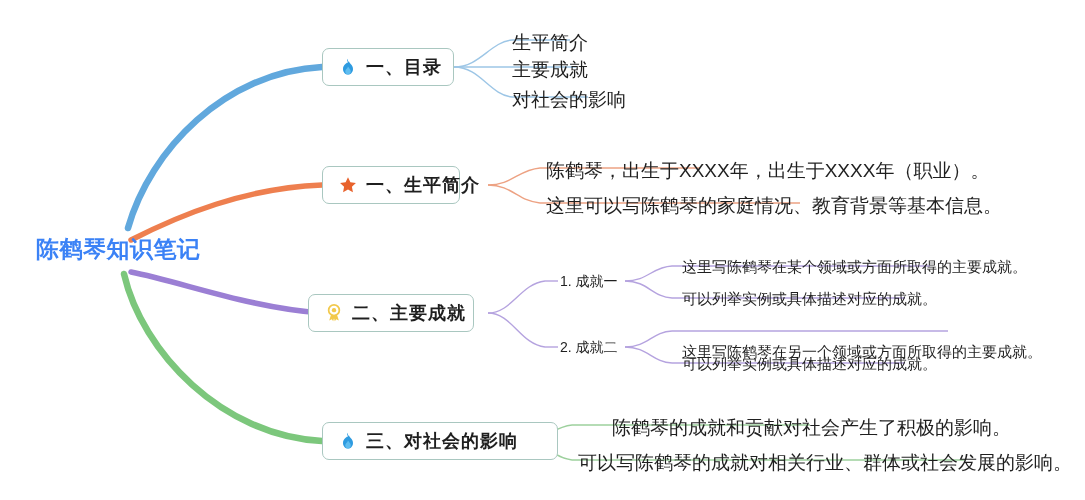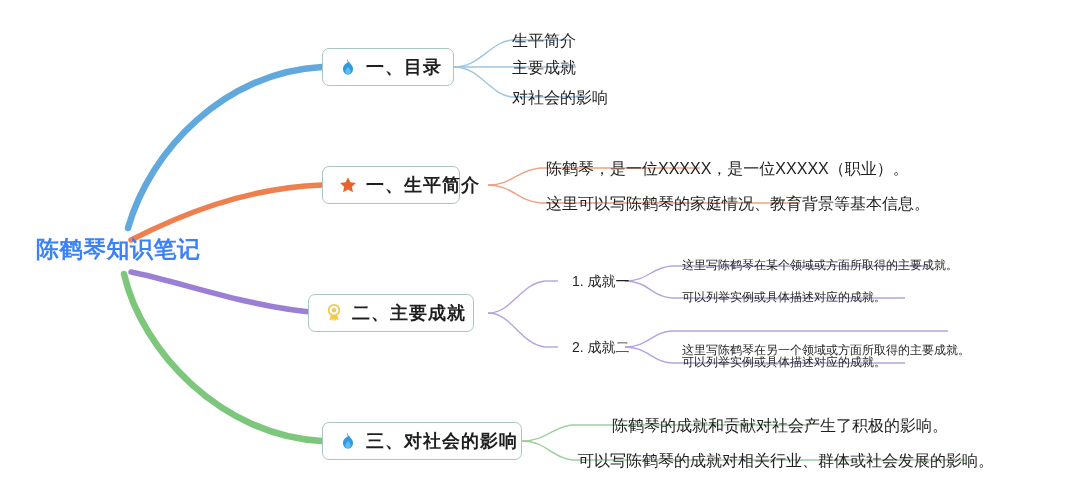--- a/index.html
+++ b/index.html
@@ -71,41 +71,39 @@
     align-items: center;
     justify-content: center;
     width: 21px;
     height: 21px;
     flex: 0 0 21px;
   }
 
   #node-0 { left: 322px; top: 48px;  width: 132px; }
   #node-1 { left: 322px; top: 166px; width: 138px; }
   #node-2 { left: 308px; top: 294px; width: 166px; }
-  #node-3 { left: 322px; top: 422px; width: 200px; }
+  #node-3 { left: 322px; top: 422px; width: 236px; }
 
   
   .leaf {
     position: absolute;
-    font-size: 16px;
+    font-size: 19px;
     color: #1f1f1f;
     white-space: nowrap;
     line-height: 1;
   }
   .leaf.small {
-    font-size: 12px;
-    font-family: Liberation Serif, serif;
+    font-size: 15px;
   }
   .sub-node {
     position: absolute;
     font-size: 14px;
     color: #1f1f1f;
     white-space: nowrap;
     line-height: 1;
-    margin-left: 12px;
   }
 </style>
 </head>
 <body>
 
 <div id="mindmap">
 
   <svg id="edges" viewBox="0 0 1085 500" xmlns="http://www.w3.org/2000/svg">
 
     <path d="M128,228 C150,150 225,72 322,67" fill="none" stroke="#61a8dd" stroke-width="6.5" stroke-linecap="round"></path>
@@ -174,21 +172,21 @@
 
     <div class="node" id="node-1">
       <span class="node-icon">
         <svg viewBox="0 0 24 24" width="20" height="20" xmlns="http://www.w3.org/2000/svg">
           <path d="M12 2.6l2.9 6 6.6.9-4.8 4.6 1.2 6.5-5.9-3.2-5.9 3.2 1.2-6.5L2.5 9.5l6.6-.9z" fill="#e8622c"></path>
         </svg>
       </span>
       <span class="node-label">一、生平简介</span>
     </div>
 
-    <div class="leaf" style="left:546px; top:161px;">陈鹤琴，是一位XXXXX，是一位XXXXX（职业）。</div>
+    <div class="leaf" style="left:546px; top:161px;">陈鹤琴，出生于XXXX年，出生于XXXX年（职业）。</div>
     <div class="leaf" style="left:546px; top:196px;">这里可以写陈鹤琴的家庭情况、教育背景等基本信息。</div>
 
     <div class="node" id="node-2">
       <span class="node-icon">
         <svg viewBox="0 0 24 24" width="20" height="20" xmlns="http://www.w3.org/2000/svg">
           <path d="M8.6 13.4L6.2 21l3.2-1.6L11 22l2-7.4z" fill="#f2c94c"></path>
           <path d="M15.4 13.4L17.8 21l-3.2-1.6L13 22l-2-7.4z" fill="#f2c94c"></path>
           <circle cx="12" cy="8.6" r="6.4" fill="none" stroke="#f2c94c" stroke-width="2.1"></circle>
           <circle cx="12" cy="8.6" r="2.6" fill="#f2c94c"></circle>
         </svg>

